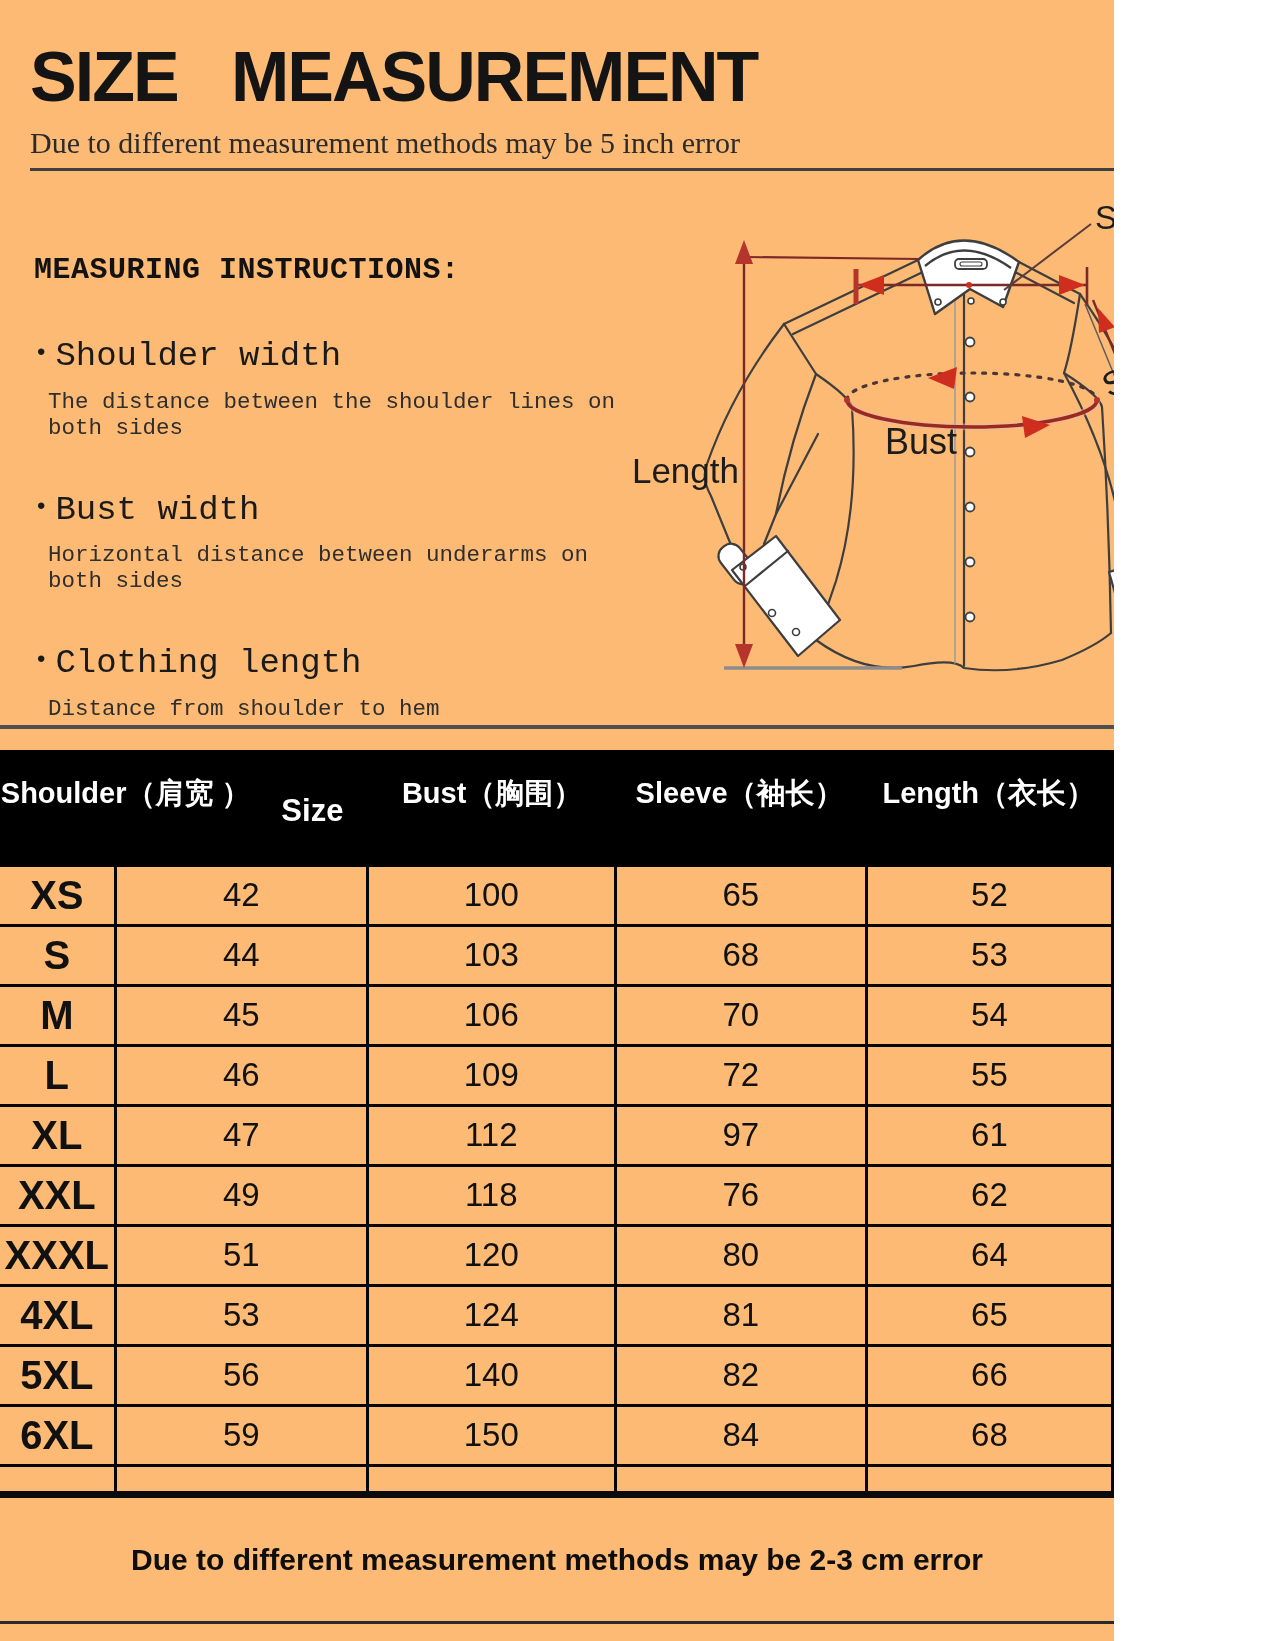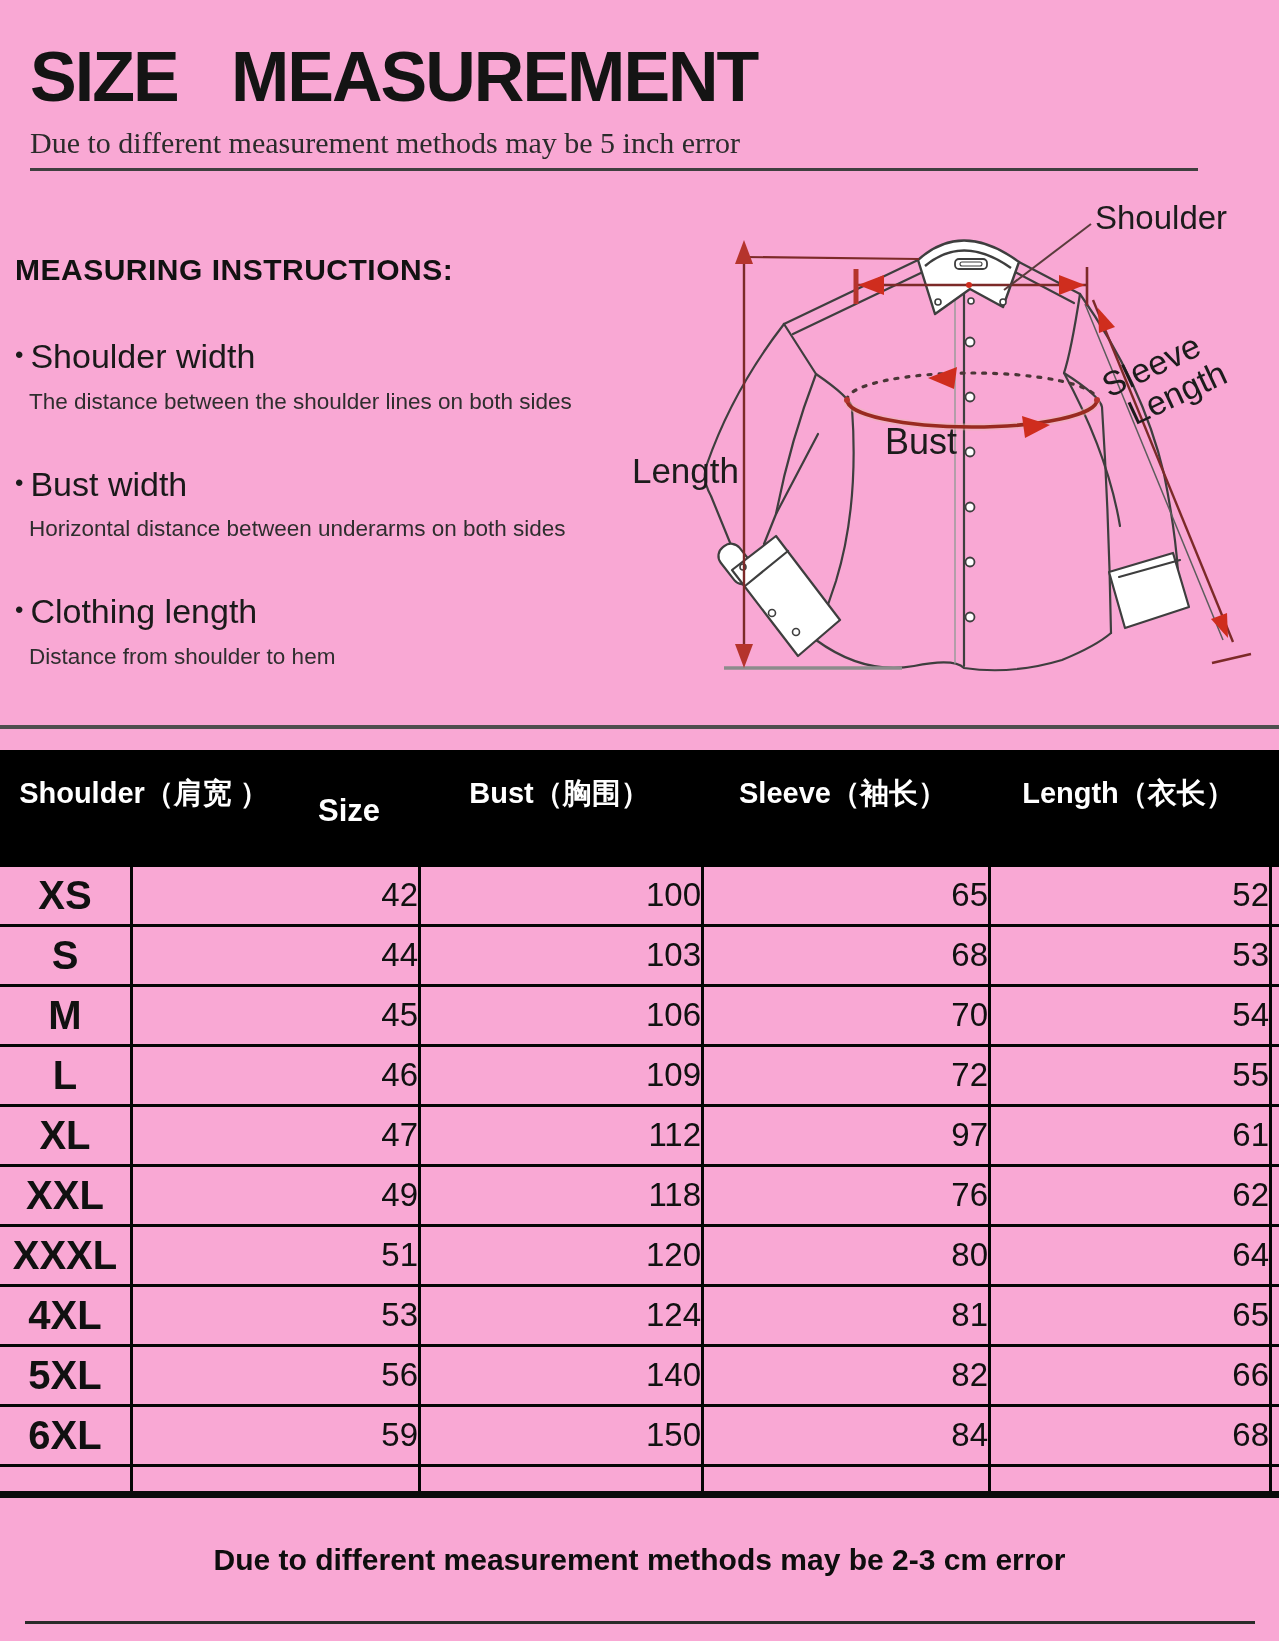--- a/index.html
+++ b/index.html
@@ -1,33 +1,33 @@
 <!DOCTYPE html>
 <html><head>
 <meta charset="utf-8">
 <style>
   html,body{margin:0;padding:0;background:#ffffff;}
   .page{
-    position:relative;width:1279px;height:1641px;background:#f9a8d4;overflow:hidden;
+    position:relative;width:1114px;height:1641px;background:#fdba74;overflow:hidden;
     font-family:"Liberation Sans", sans-serif;color:#161616;
   }
   
   .top{padding:42px 28px 0 30px;}
   .title{
     margin:0;font-size:70px;font-weight:800;letter-spacing:-2px;word-spacing:36px;
     line-height:1.0;color:#141414;font-family:"Liberation Sans", sans-serif;
   }
   .subtitle{
     margin:14px 0 0 0;font-family:"Liberation Serif", serif;
     font-size:30px;color:#2b2b2b;
   }
   .rule1{margin-top:8px;width:1168px;border-top:3px solid #3f3f3f;height:0;}
   
   .middle{position:relative;height:540px;}
-  .instructions{position:absolute;left:15px;top:82px;width:585px;}
+  .instructions{position:absolute;left:34px;top:82px;width:585px;font-family:Liberation Mono, monospace;}
   .instr-heading{font-size:30px;font-weight:700;letter-spacing:.5px;color:#121212;}
   .instr-item{margin-top:52px;}
   .instr-item:first-of-type{margin-top:56px;}
   .term{font-size:34px;font-weight:400;color:#1a1a1a;line-height:1.05;}
   .term::before{content:"\2022";font-size:24px;vertical-align:5px;margin-right:7px;}
   .definition{font-size:22.5px;color:#2e2e2e;margin:14px 0 0 14px;}
   .diagram{position:absolute;left:612px;top:5px;}
   
   .divider{margin-top:14px;border-top:4px solid #4f4f4f;height:0;}
   
@@ -36,21 +36,21 @@
     padding-top:24px;font-size:29px;font-weight:700;}
   .thead .h0{justify-content:flex-start;align-items:flex-end;padding:0 0 38px 30px;font-size:31px;}
   .c0{width:130px;}
   .c1{width:288px;}
   .c2{width:283px;}
   .c3{width:287px;}
   .c4{width:284px;}
   .tbody .trow{display:flex;box-sizing:border-box;height:60px;border-bottom:3px solid #060606;}
   .tbody .cell{box-sizing:border-box;text-align:center;line-height:56px;font-size:33px;color:#111;}
   .tbody .c0{font-weight:700;font-size:40px;}
-  .tbody .c1,.tbody .c2,.tbody .c3,.tbody .c4{border-left:3px solid #060606;text-align:right;}
+  .tbody .c1,.tbody .c2,.tbody .c3,.tbody .c4{border-left:3px solid #060606;}
   .tbody .c4{border-right:3px solid #060606;}
   .strip{display:flex;height:24px;}
   .strip .cell{box-sizing:border-box;}
   .strip .c1,.strip .c2,.strip .c3,.strip .c4{border-left:3px solid #060606;}
   .strip .c4{border-right:3px solid #060606;}
   .thick-rule{height:7px;background:#0b0b0b;}
   .footer-note{margin-top:45px;text-align:center;font-size:30px;font-weight:700;color:#0e0e0e;}
   .bottom-rule{margin:44px auto 0;width:1230px;border-top:3px solid #2a2a2a;height:0;}
   
   .dg-label{font-family:"Liberation Sans", sans-serif;fill:#1c1c1c;}

